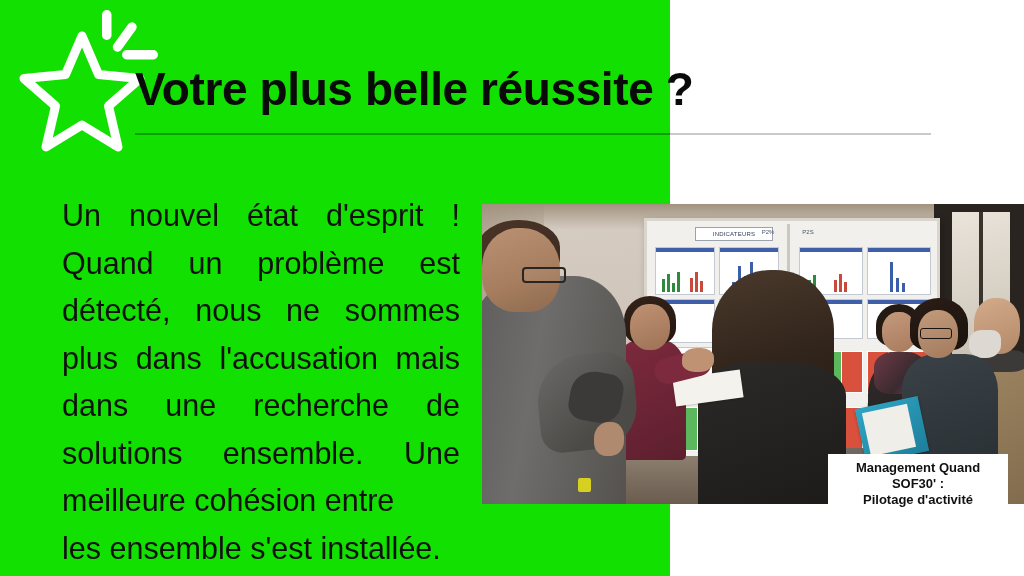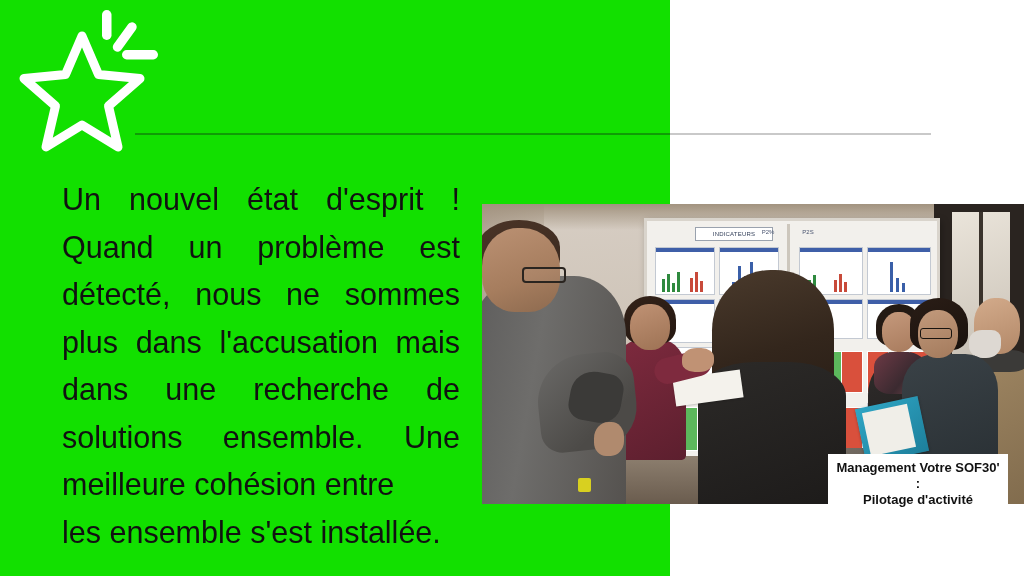--- a/index.html
+++ b/index.html
@@ -63,21 +63,21 @@
     top: 133px;
     width: 535px;
     height: 2px;
     background: #0f9c06;
   }
 
   
   #body-text {
     position: absolute;
     left: 62px;
-    top: 176px;
+    top: 192px;
     width: 398px;
     font-size: 30.5px;
     line-height: 47.5px;
     color: #111111;
     text-align: justify;
     text-justify: inter-word;
   }
   #body-text .lastline { display: block; }
 
   
@@ -386,20 +386,21 @@
 
   <div id="star-badge">
     <svg width="160" height="160" viewBox="0 0 160 160" xmlns="http://www.w3.org/2000/svg">
       <path d="M76 34 L92.5 72.5 L134 76.5 L102.5 104 L112 145 L76 123 L40 145 L49.5 104 L18 76.5 L59.5 72.5 Z" fill="none" stroke="#ffffff" stroke-width="9" stroke-linejoin="round"></path>
       <rect x="96" y="8" width="9.5" height="30" rx="4.7" fill="#ffffff"></rect>
       <rect x="114" y="18" width="9.5" height="34" rx="4.7" fill="#ffffff" transform="rotate(36 118.7 35)"></rect>
       <rect x="116" y="48" width="36" height="9.5" rx="4.7" fill="#ffffff"></rect>
     </svg>
   </div>
 
+  <div id="slide-title">Votre plus belle réussite ?</div>
 
   <div id="body-text">
     <span>Un nouvel état d'esprit  ! Quand un problème est détecté, nous ne sommes plus dans l'accusation mais dans une recherche de solutions ensemble. Une meilleure cohésion entre</span>
     <span class="lastline">les ensemble s'est installée.</span>
   </div>
 
   <div id="photo">
     <div class="ph wall-main"></div>
     <div class="ph wall-corner"></div>
     <div class="ph wall-shadow-top"></div>
@@ -530,17 +531,17 @@
     <div class="ph p-man-grey-arm"></div>
     <div class="ph p-man-grey-cuff"></div>
     <div class="ph p-man-grey-hand"></div>
     <div class="ph p-man-grey-hair"></div>
     <div class="ph p-man-grey-head"></div>
     <div class="ph p-man-grey-glasses"></div>
     <div class="ph p-man-grey-badge"></div>
   </div>
 
   <div id="photo-caption">
-    <div>Management Votre SOF30' :</div>
+    <div>Management Quand SOF30' :</div>
     <div>Pilotage d'activité</div>
   </div>
 
 </div>
 
 </body></html>

